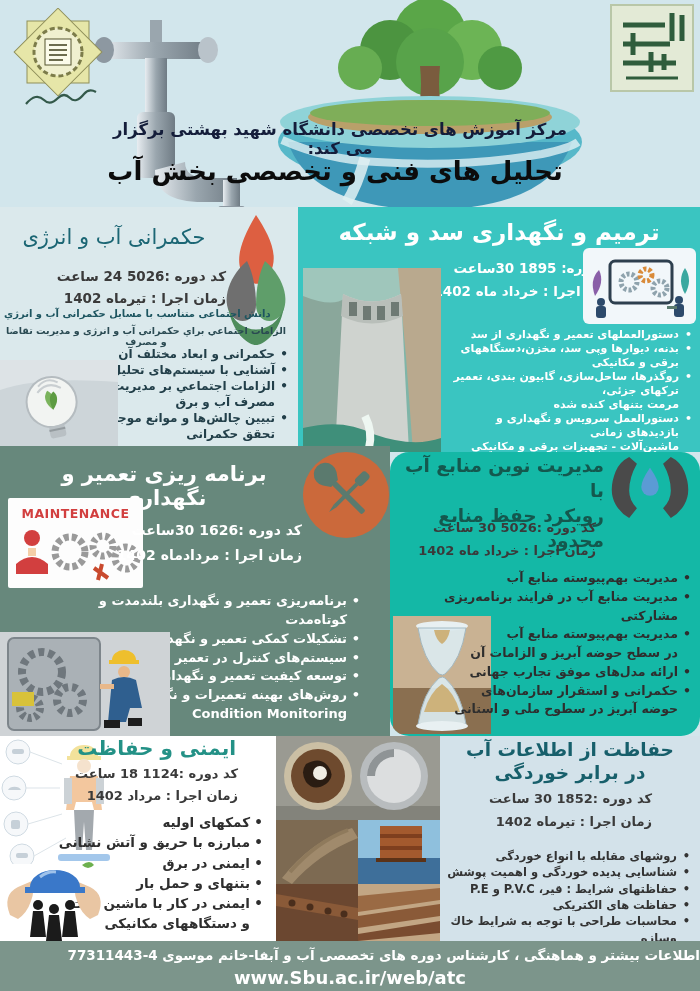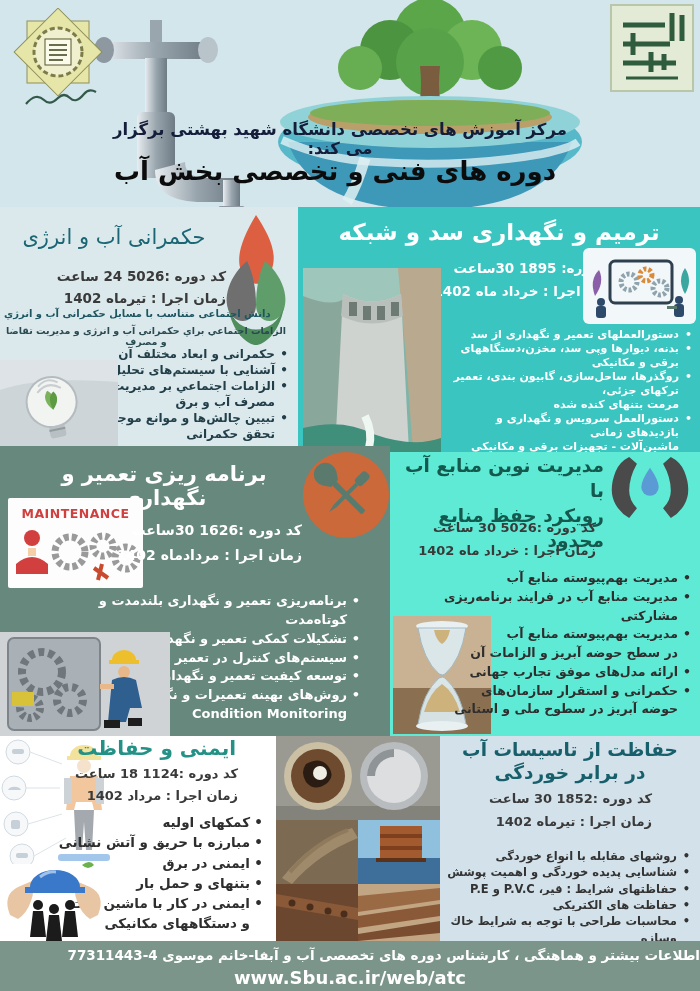--- a/index.html
+++ b/index.html
@@ -43,21 +43,21 @@
     font-size:21px;color:#ffffff;font-weight:bold;}
   #c-plan .meta{position:absolute;right:88px;top:72px;font-size:14px;line-height:1.8;
     color:#ffffff;}
   #c-plan ul{position:absolute;right:30px;left:90px;top:146px;font-size:13px;
     line-height:1.45;color:#ffffff;font-weight:600;}
   .maintbox{position:absolute;left:8px;top:52px;width:135px;height:90px;background:#fdfdfd;
     border-radius:2px;}
   .maintbox .mt{position:absolute;left:0;right:0;top:8px;text-align:center;
     font-size:12.5px;font-weight:bold;color:#d23f3f;letter-spacing:.5px;}
   
-  #c-water{left:390px;top:452px;width:310px;height:284px;background:#5eead4;}
+  #c-water{left:390px;top:452px;width:310px;height:284px;background:#14b8a6;border-radius:19px;}
   #c-water .ttl{position:absolute;right:96px;left:4px;top:2px;text-align:right;
     font-size:18.5px;line-height:1.35;color:#14584e;font-weight:bold;direction:rtl;}
   #c-water .meta{position:absolute;right:104px;top:64px;font-size:13px;line-height:1.8;}
   #c-water ul{position:absolute;right:9px;left:4px;top:117px;font-size:12.5px;
     line-height:1.5;color:#2e2e2e;font-weight:600;}
   
   #c-safe{left:0;top:736px;width:276px;height:205px;background:#ffffff;}
   #c-safe .ttl{position:absolute;right:40px;left:40px;top:0;text-align:right;
     font-size:20px;color:#239186;font-weight:bold;direction:rtl;}
   #c-safe .meta{position:absolute;right:38px;top:27px;font-size:13px;line-height:1.7;}
@@ -142,21 +142,21 @@
       <rect x="1" y="1" width="82" height="86" fill="#e3ead6" stroke="#b9c7a8" stroke-width="2"></rect>
       <g stroke="#2f5c3c" stroke-width="5" fill="none">
         <path d="M13 21 h42 M62 9 v28 M72 11 v26"></path>
         <path d="M13 40 h47 M23 29 v22"></path>
         <path d="M13 59 h53 M41 48 v20 M54 50 v16"></path>
       </g>
       <path d="M16 74 h52" stroke="#2f5c3c" stroke-width="3"></path>
     </svg>
 
     <div class="abs ann rtl">مرکز آموزش های تخصصی دانشگاه شهید بهشتی برگزار می کند:</div>
-    <div class="abs maintitle rtl">دوره های  فنی و تخصصی  بخش آب</div>
+    <div class="abs maintitle rtl">تحلیل های  فنی و تخصصی  بخش آب</div>
   </div>
 
   <div class="card" id="c-gov">
     <svg class="abs" width="80" height="140" viewBox="0 0 80 140" style="right:2px;top:6px;">
       <path d="M40 2 C 22 32 18 52 30 66 C 38 74 50 72 54 60 C 64 42 52 20 40 2 Z" fill="#dd5f41"></path>
       <path d="M31 48 C 10 66 5 92 17 104 C 27 113 40 106 40 92 C 40 76 37 60 31 48 Z" fill="#6f6f6f"></path>
       <path d="M49 48 C 70 66 75 92 63 104 C 53 113 40 106 40 92 C 40 76 43 60 49 48 Z" fill="#5f9e6a"></path>
       <path d="M12 94 C 17 122 33 132 40 132 C 47 132 63 122 68 94 C 58 124 22 124 12 94 Z" fill="#4e8d5c"></path>
     </svg>
     <div class="ttl rtl">حکمرانی آب و انرژی</div>
@@ -451,21 +451,21 @@
         <rect x="82" y="148" width="82" height="57" fill="#c2a684"></rect>
         <path d="M82 160 l82 -8 v12 l-82 12z" fill="#9a6a44"></path>
         <path d="M82 180 l82 -12 v12 l-82 12z" fill="#8a5a38"></path>
         <path d="M82 198 l82 -13 v12 l-82 8z" fill="#7a4c30"></path>
       </g>
     </svg>
   </div>
 
   <div class="card" id="c-corr">
     <div class="ttl">
-      <div>حفاظت از تاسیسات آب</div>
+      <div>حفاظت از اطلاعات آب</div>
       <div>در برابر خوردگی</div>
     </div>
     <div class="meta">
       <div>کد دوره :1852     30 ساعت</div>
       <div>زمان اجرا : تیرماه 1402</div>
     </div>
     <ul class="bl">
       <li>روشهای مقابله با انواع خوردگی</li>
       <li>شناسایی پدیده خوردگی و اهمیت پوشش</li>
       <li>حفاظتهای شرایط :  قیر، P.V.C و P.E</li>

